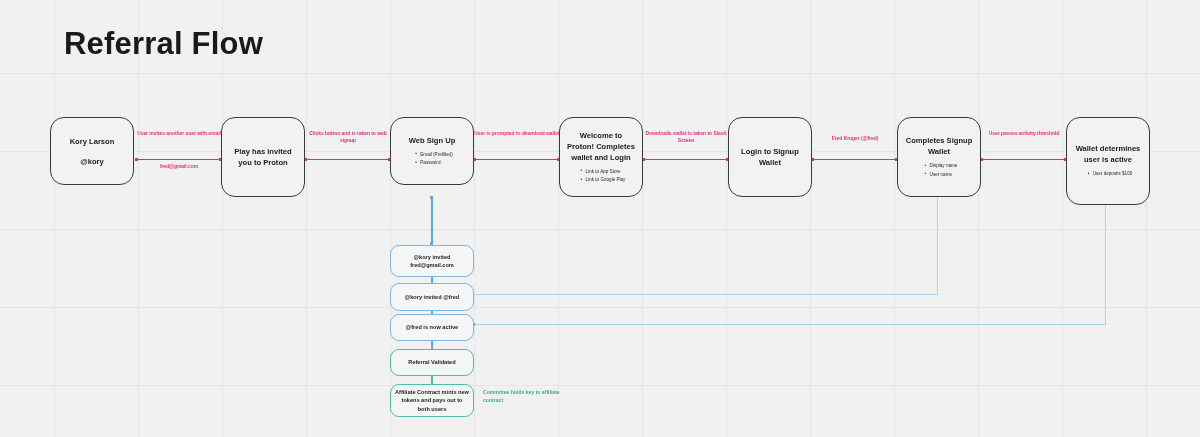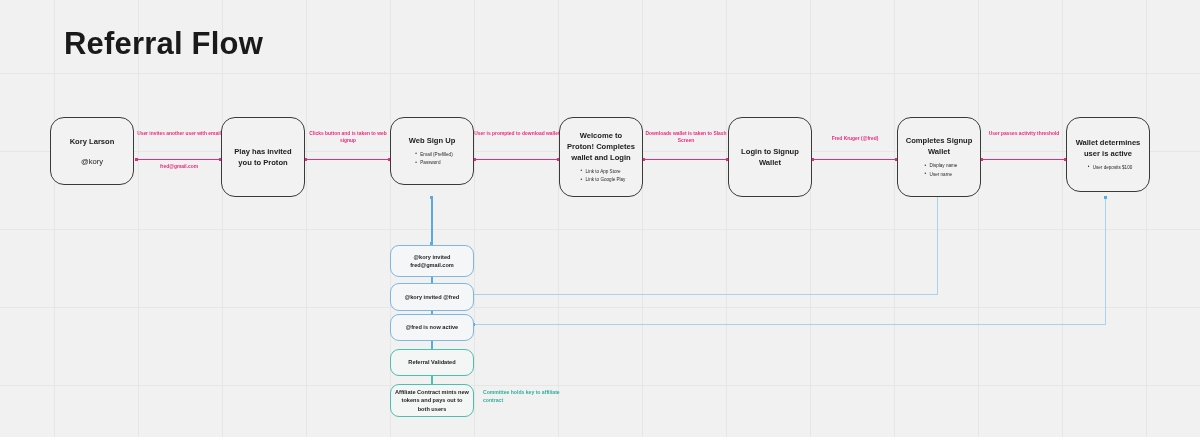--- a/index.html
+++ b/index.html
@@ -66,21 +66,21 @@
   }
   .node-title {
     font-size: 7.6px;
     font-weight: bold;
     color: #1c1c1c;
     line-height: 1.45;
     padding: 0 6px;
   }
   .node-sub {
     font-size: 7.6px;
-    font-weight: normal;
+    font-weight: bold;
     color: #1c1c1c;
     line-height: 1.45;
     margin-top: 9px;
   }
   .node-bullets {
     margin: 5px 0 0 0;
     padding: 0 0 0 4px;
     list-style: none;
     align-self: center;
     text-align: left;
@@ -257,21 +257,21 @@
   </div>
 
   <div class="node dark" style="left:897px; top:117px; width:84px; height:80px;">
     <div class="node-title">Completes Signup Wallet</div>
     <ul class="node-bullets">
       <li>Display name</li>
       <li>User name</li>
     </ul>
   </div>
 
-  <div class="node dark" style="left:1066px; top:117px; width:84px; height:75px;">
+  <div class="node dark" style="left:1066px; top:117px; width:84px; height:88px;">
     <div class="node-title">Wallet determines user is active</div>
     <ul class="node-bullets">
       <li>User deposits $100</li>
     </ul>
   </div>
 
   <div class="node blue small" style="left:390px; top:245px; width:84px; height:32px;">
     <div class="node-title">@kory invited fred@gmail.com</div>
   </div>
 

